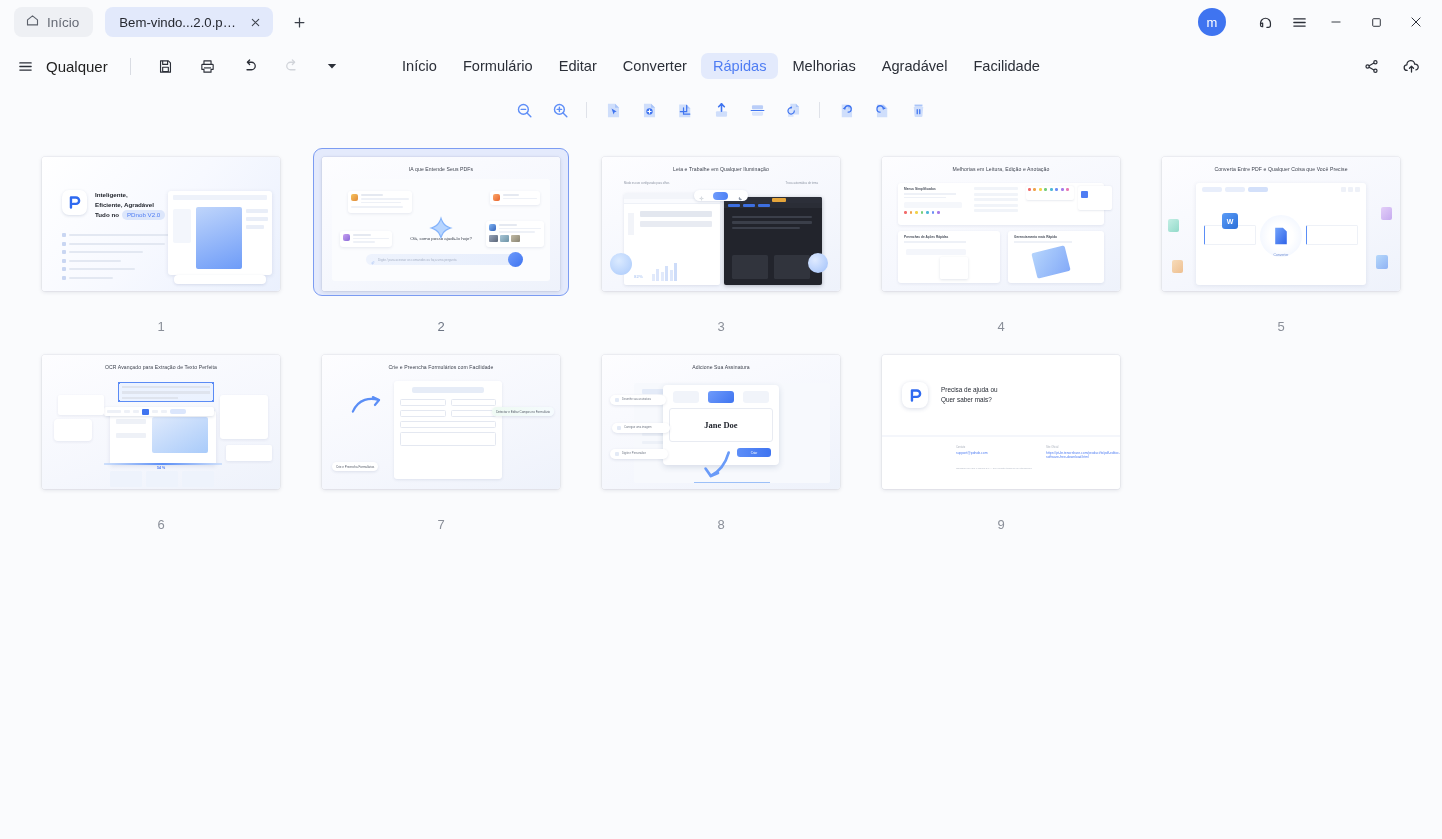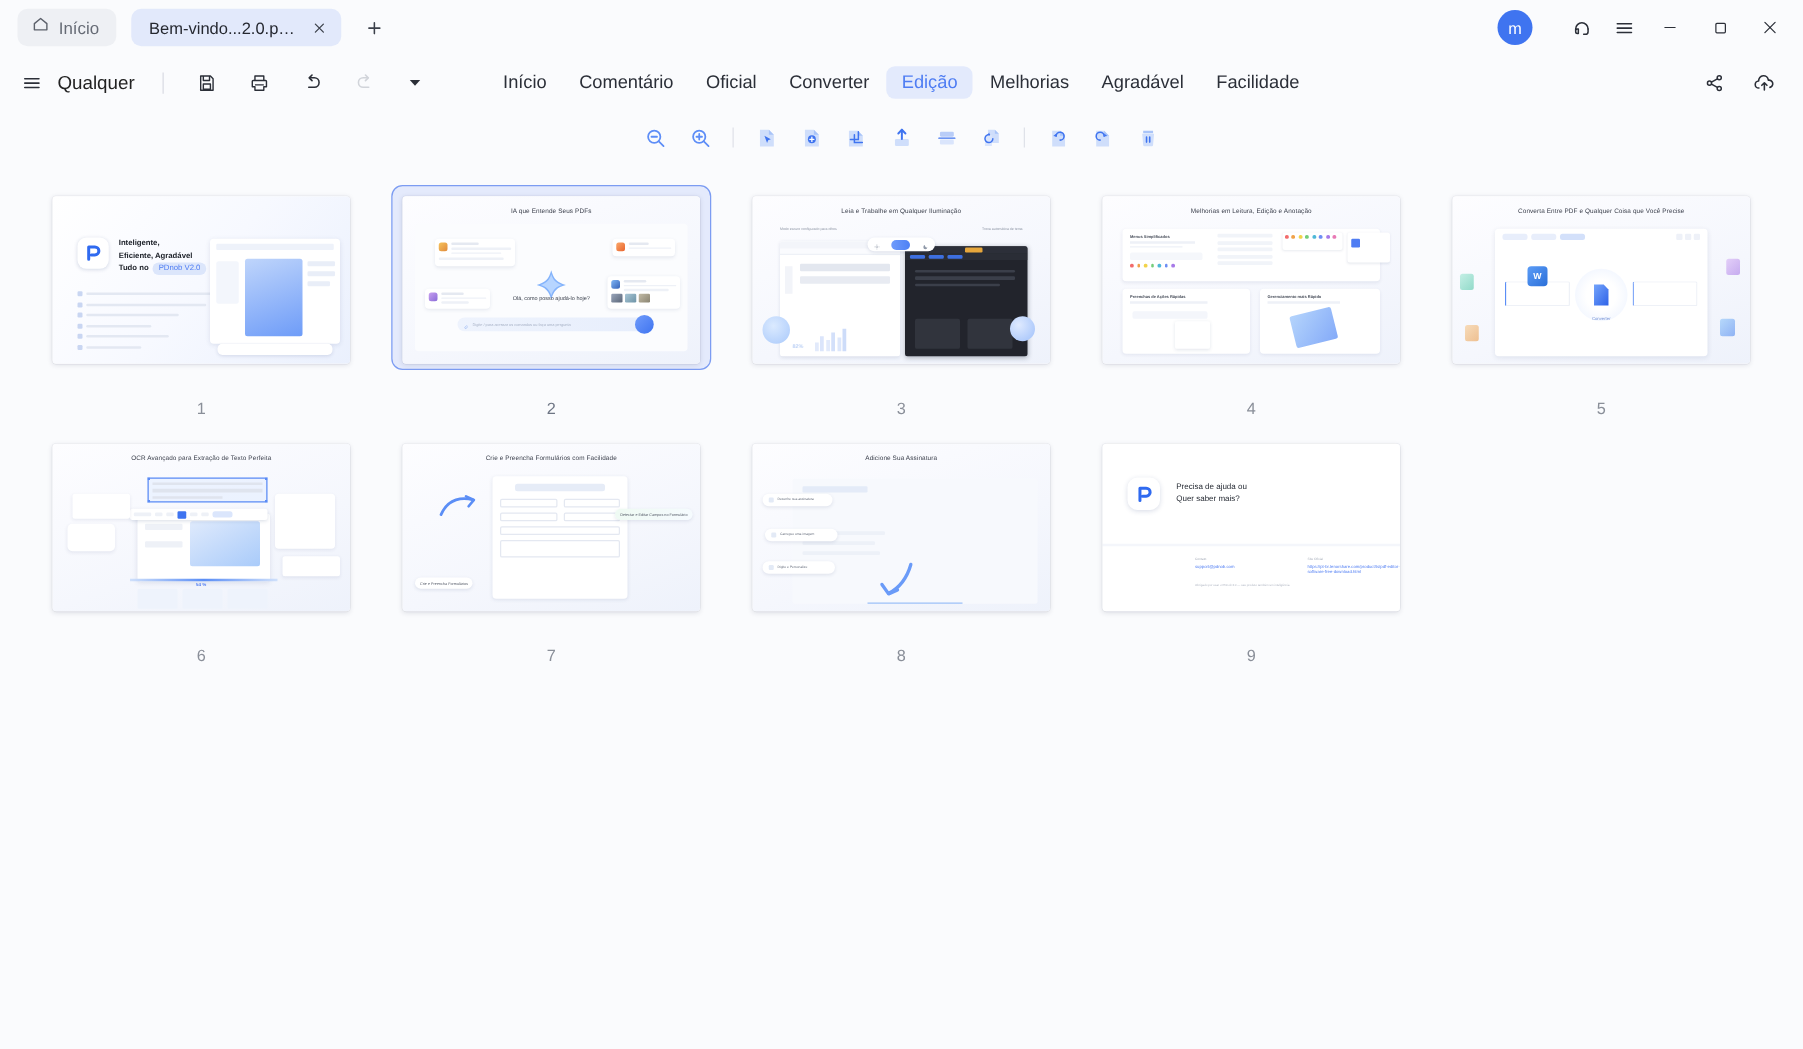--- a/index.html
+++ b/index.html
@@ -377,24 +377,24 @@
     </div>
     <div class="caret">
       <svg width="10" height="10" viewBox="0 0 12 12" fill="#2b2f38">
           <path d="M1 3.5 L6 9 L11 3.5 Z"></path>
         </svg>
     </div>
   </div>
 
   <div class="ribbon">
     <div class="rib-item">Início</div>
-    <div class="rib-item">Comentário</div>
-    <div class="rib-item">Oficial</div>
+    <div class="rib-item">Formulário</div>
+    <div class="rib-item">Editar</div>
     <div class="rib-item">Converter</div>
-    <div class="rib-item active">Edição</div>
+    <div class="rib-item active">Rápidas</div>
     <div class="rib-item">Melhorias</div>
     <div class="rib-item">Agradável</div>
     <div class="rib-item">Facilidade</div>
   </div>
 
   <div class="menu-right">
     <div class="tb-ico">
       <svg width="17" height="17" viewBox="0 0 24 24" fill="none" stroke="#2b2f38" stroke-width="1.7" stroke-linecap="round" stroke-linejoin="round">
         <circle cx="17.5" cy="6" r="2.3"></circle>
           <circle cx="6.5" cy="12" r="2.3"></circle>
@@ -878,20 +878,33 @@
     <div class="cell">
       <div class="thumb-box">
         <div class="page-card">
           <div class="slide">
             <div class="slide-title">Adicione Sua Assinatura</div>
             <div style="position:absolute;left:32px;top:28px;right:10px;bottom:6px;background:#f7f9fd;border-radius:2px"></div>
             <div style="position:absolute;left:40px;top:34px;width:52px;height:5px;background:#e4ebf8;border-radius:1px"></div>
             <div style="position:absolute;left:40px;top:70px;width:66px;height:3px;background:#edf1f8;border-radius:1px"></div>
             <div style="position:absolute;left:40px;top:78px;width:58px;height:3px;background:#edf1f8;border-radius:1px"></div>
             <div style="position:absolute;left:40px;top:86px;width:62px;height:3px;background:#edf1f8;border-radius:1px"></div>
+            <div class="p8-modal">
+              <div class="p8-tabs">
+                <span class="p8-tab"></span>
+                <span class="p8-tab on"></span>
+                <span class="p8-tab"></span>
+              </div>
+              <div class="p8-sigbox">
+                <span class="p8-sig">Jane Doe</span>
+              </div>
+              <div class="p8-btn">
+                <span>Criar</span>
+              </div>
+            </div>
             <div class="p8-chip" style="left:8px;top:40px;width:56px">
               <span style="width:4px;height:4px;border-radius:1px;background:#e3eaf6;flex:0 0 4px"></span>
               <span style="font-size:2.7px;color:#6d7482;line-height:3.6px">Desenhe sua assinatura</span>
             </div>
             <div class="p8-chip" style="left:10px;top:68px;width:58px">
               <span style="width:4px;height:4px;border-radius:1px;background:#e3eaf6;flex:0 0 4px"></span>
               <span style="font-size:2.7px;color:#6d7482;line-height:3.6px">Carregue uma imagem</span>
             </div>
             <div class="p8-chip" style="left:8px;top:94px;width:58px">
               <span style="width:4px;height:4px;border-radius:1px;background:#e3eaf6;flex:0 0 4px"></span>

